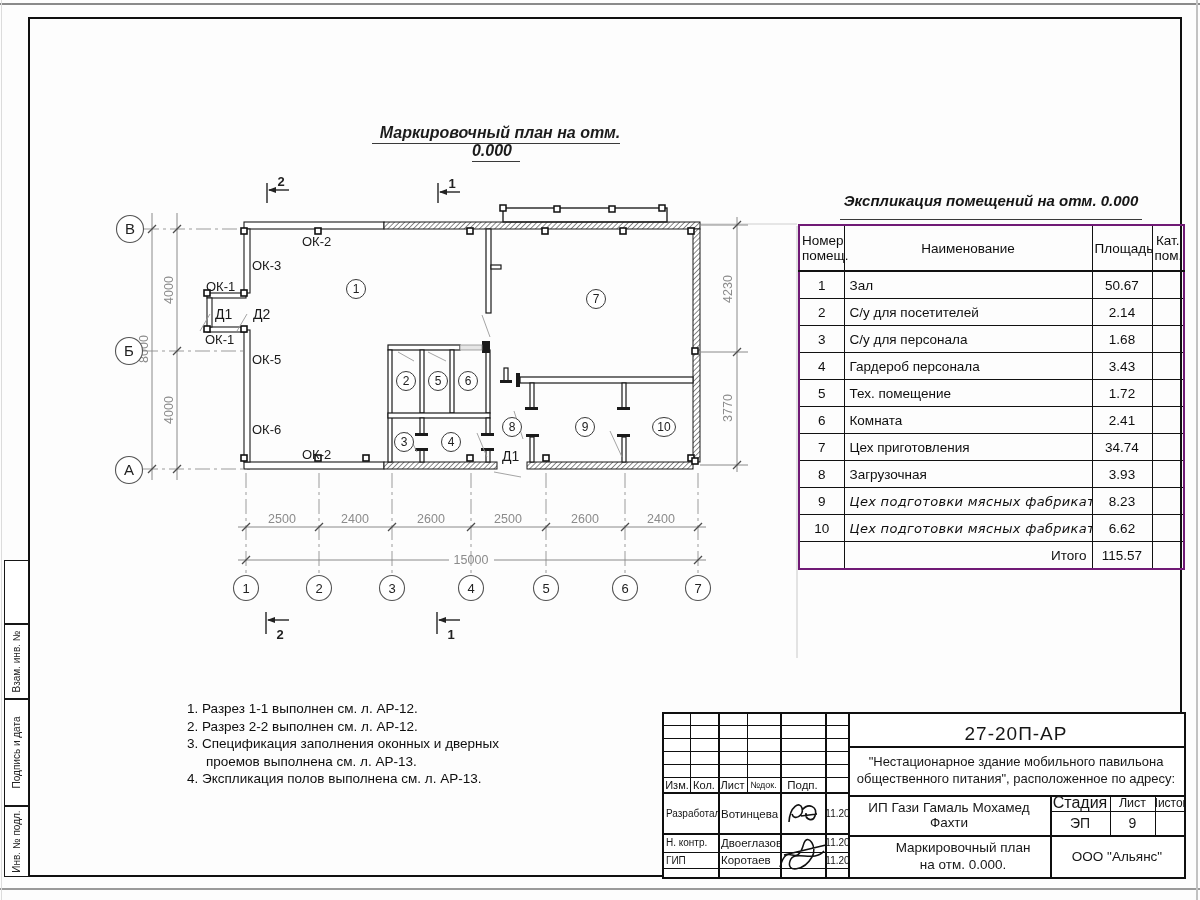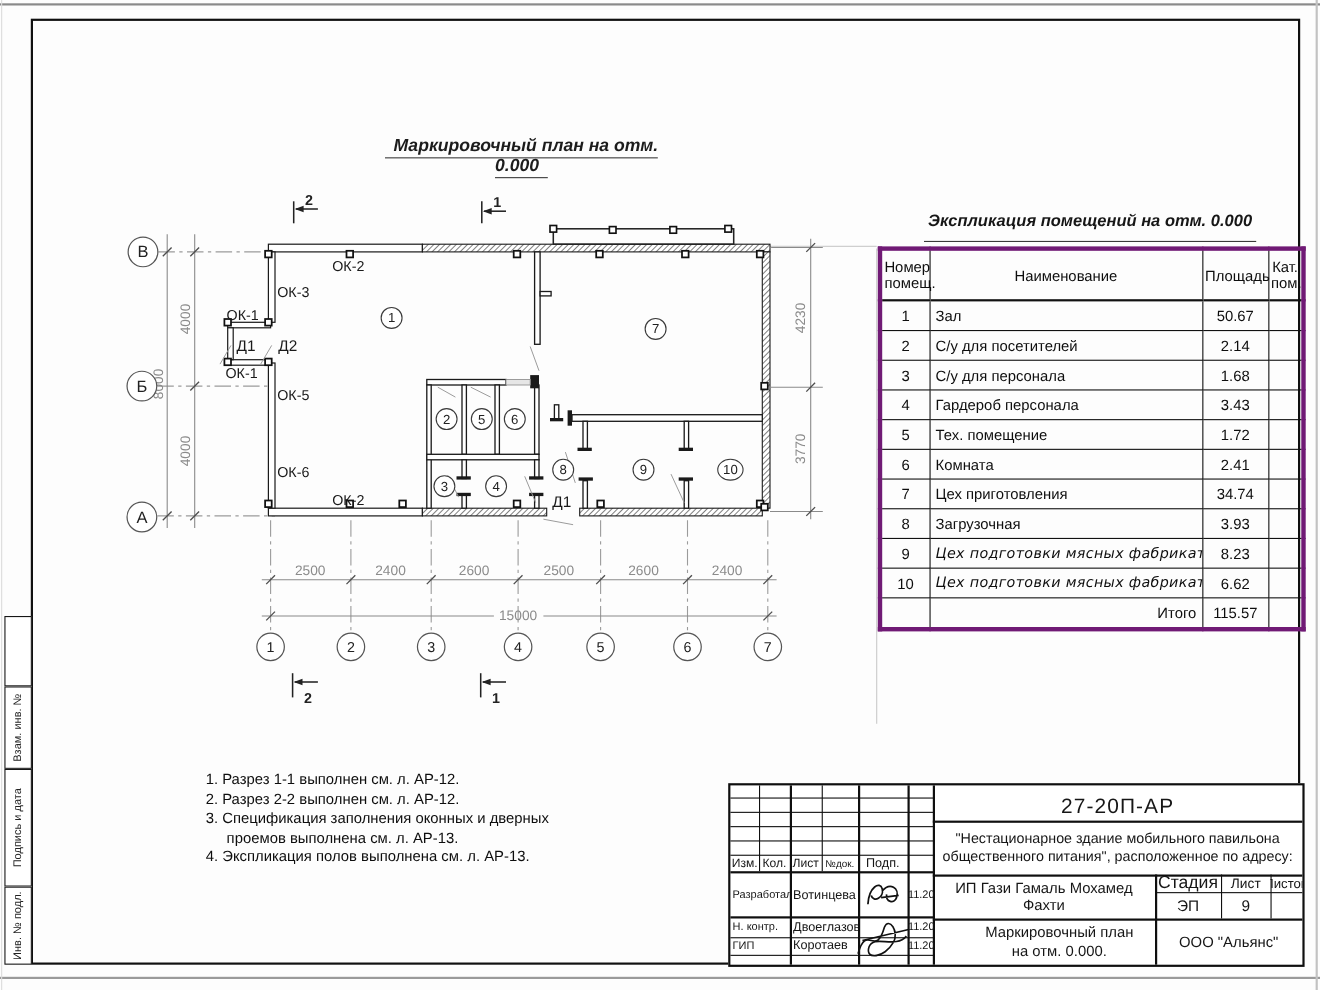--- a/index.html
+++ b/index.html
@@ -13,21 +13,21 @@
   .h-title{position:absolute;font-style:italic;font-weight:bold;font-size:16px;color:#1c1c1c;text-align:center}
   .h-title .ul{border-bottom:1.4px solid #3a3a3a;padding:0 8px 2px}
 
   
   .expl{position:absolute;left:798px;top:192px;width:386px}
   .expl-title{font-style:italic;font-weight:bold;font-size:15px;text-align:center;white-space:nowrap}
   .expl-title .ul{border-bottom:1.3px solid #3a3a3a;padding:0 4px 10px}
   table.expl-t{border-collapse:collapse;width:385px;margin-top:15px;font-size:13.5px;color:#0e0e0e;table-layout:fixed}
   .expl-t th{border:1.5px solid #111;border-bottom:2px solid #111;font-weight:normal;text-align:center;height:44px;padding:0 2px;line-height:15px}
   .expl-t td{border:1.5px solid #111;height:26px;padding:0 5px;overflow:hidden;white-space:nowrap}
-  .expl-t{border:4px solid #701a75}
+  .expl-t{border:2px solid #701a75}
   .td-c{text-align:center}
   .td-r{text-align:right}
   .gost{font-style:italic;font-family:"DejaVu Sans",sans-serif;font-size:13px;letter-spacing:.3px}
 
   
   .notes{position:absolute;left:187px;top:700px;width:334px;font-size:13.5px;line-height:17.5px;color:#0e0e0e}
   .note{padding-left:19px;text-indent:-19px}
 
   
   .tb{position:absolute;left:662px;top:712px;width:524px;height:167px;border:2px solid #0f0f0f;box-sizing:border-box;background:#fff}
@@ -323,21 +323,21 @@
         <polygon points="439,192 447,189 447,195"></polygon>
       <polygon points="267,620 275,617 275,623"></polygon>
         <polygon points="438,620 446,617 446,623"></polygon>
     </g>
     <text class="t-mark" x="281" y="186" text-anchor="middle">2</text>
     <text class="t-mark" x="452" y="188" text-anchor="middle">1</text>
     <text class="t-mark" x="280" y="639" text-anchor="middle">2</text>
     <text class="t-mark" x="451" y="639" text-anchor="middle">1</text>
   </svg>
 
-  <div class="h-title" style="left:324px;top:124px;width:300px">
+  <div class="h-title" style="left:346px;top:124px;width:300px">
     <span class="ul">Маркировочный план на отм. 0.000</span>
   </div>
 
   <div class="expl">
     <div class="expl-title">
       <span class="ul">Экспликация помещений на отм. 0.000</span>
     </div>
     <table class="expl-t">
       <colgroup>
           <col style="width:45px">

